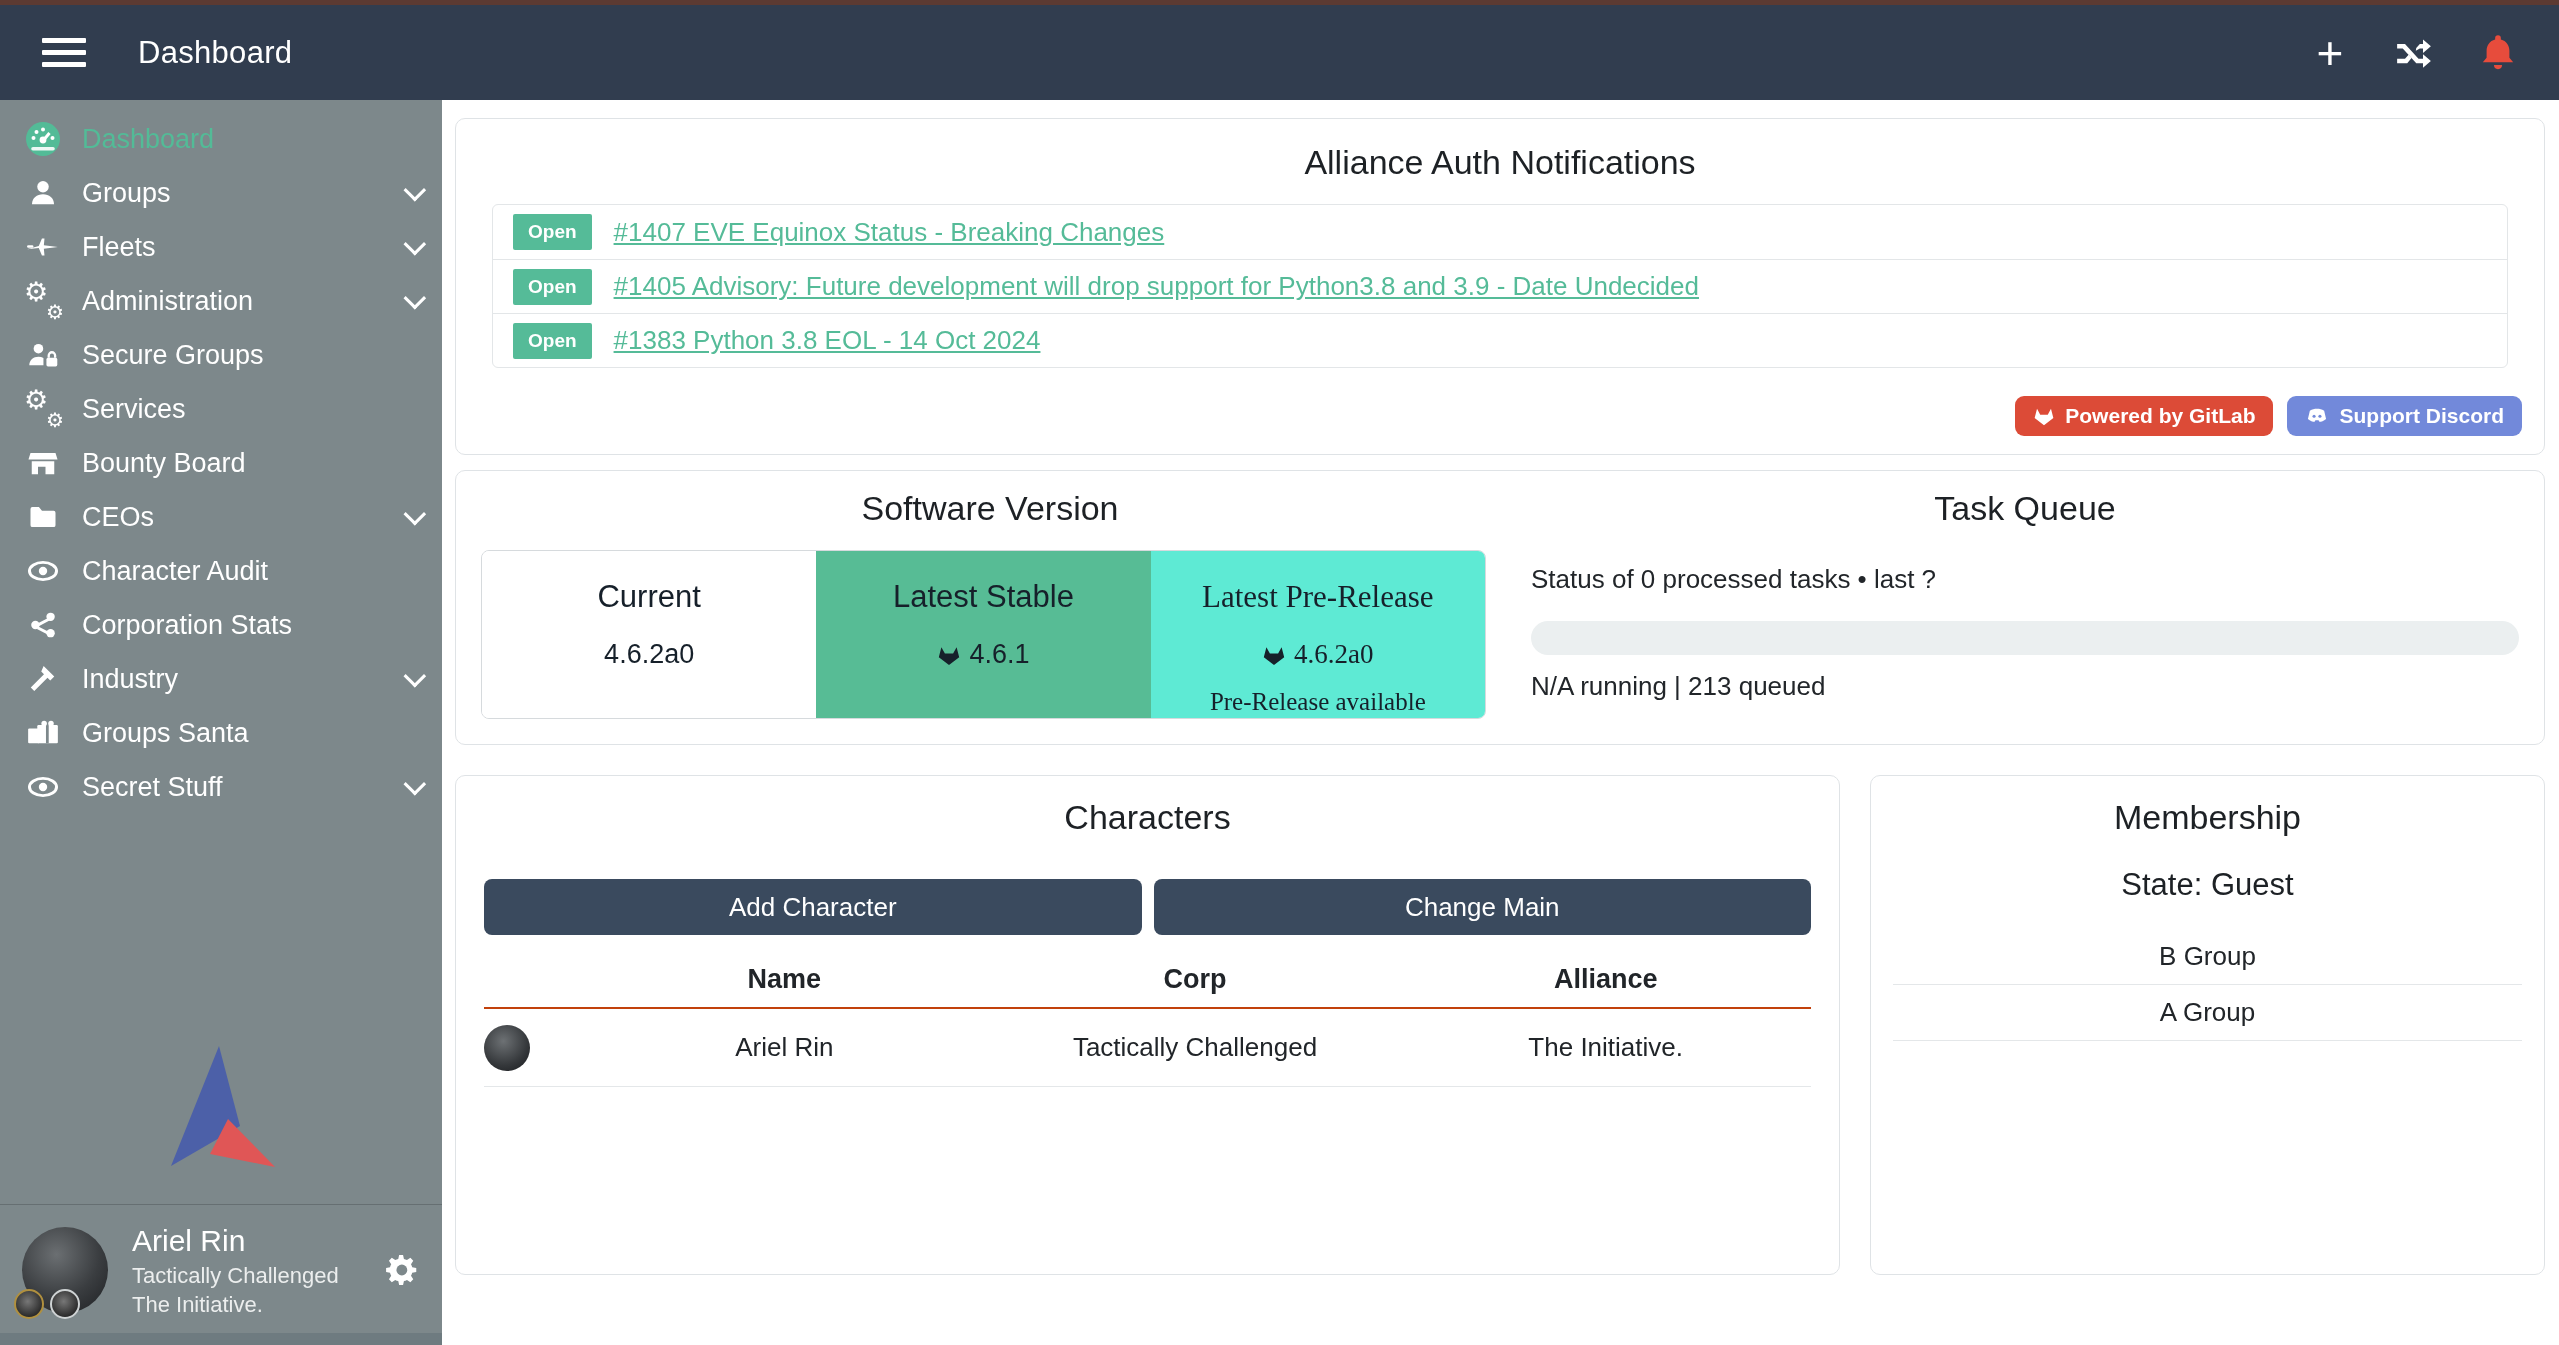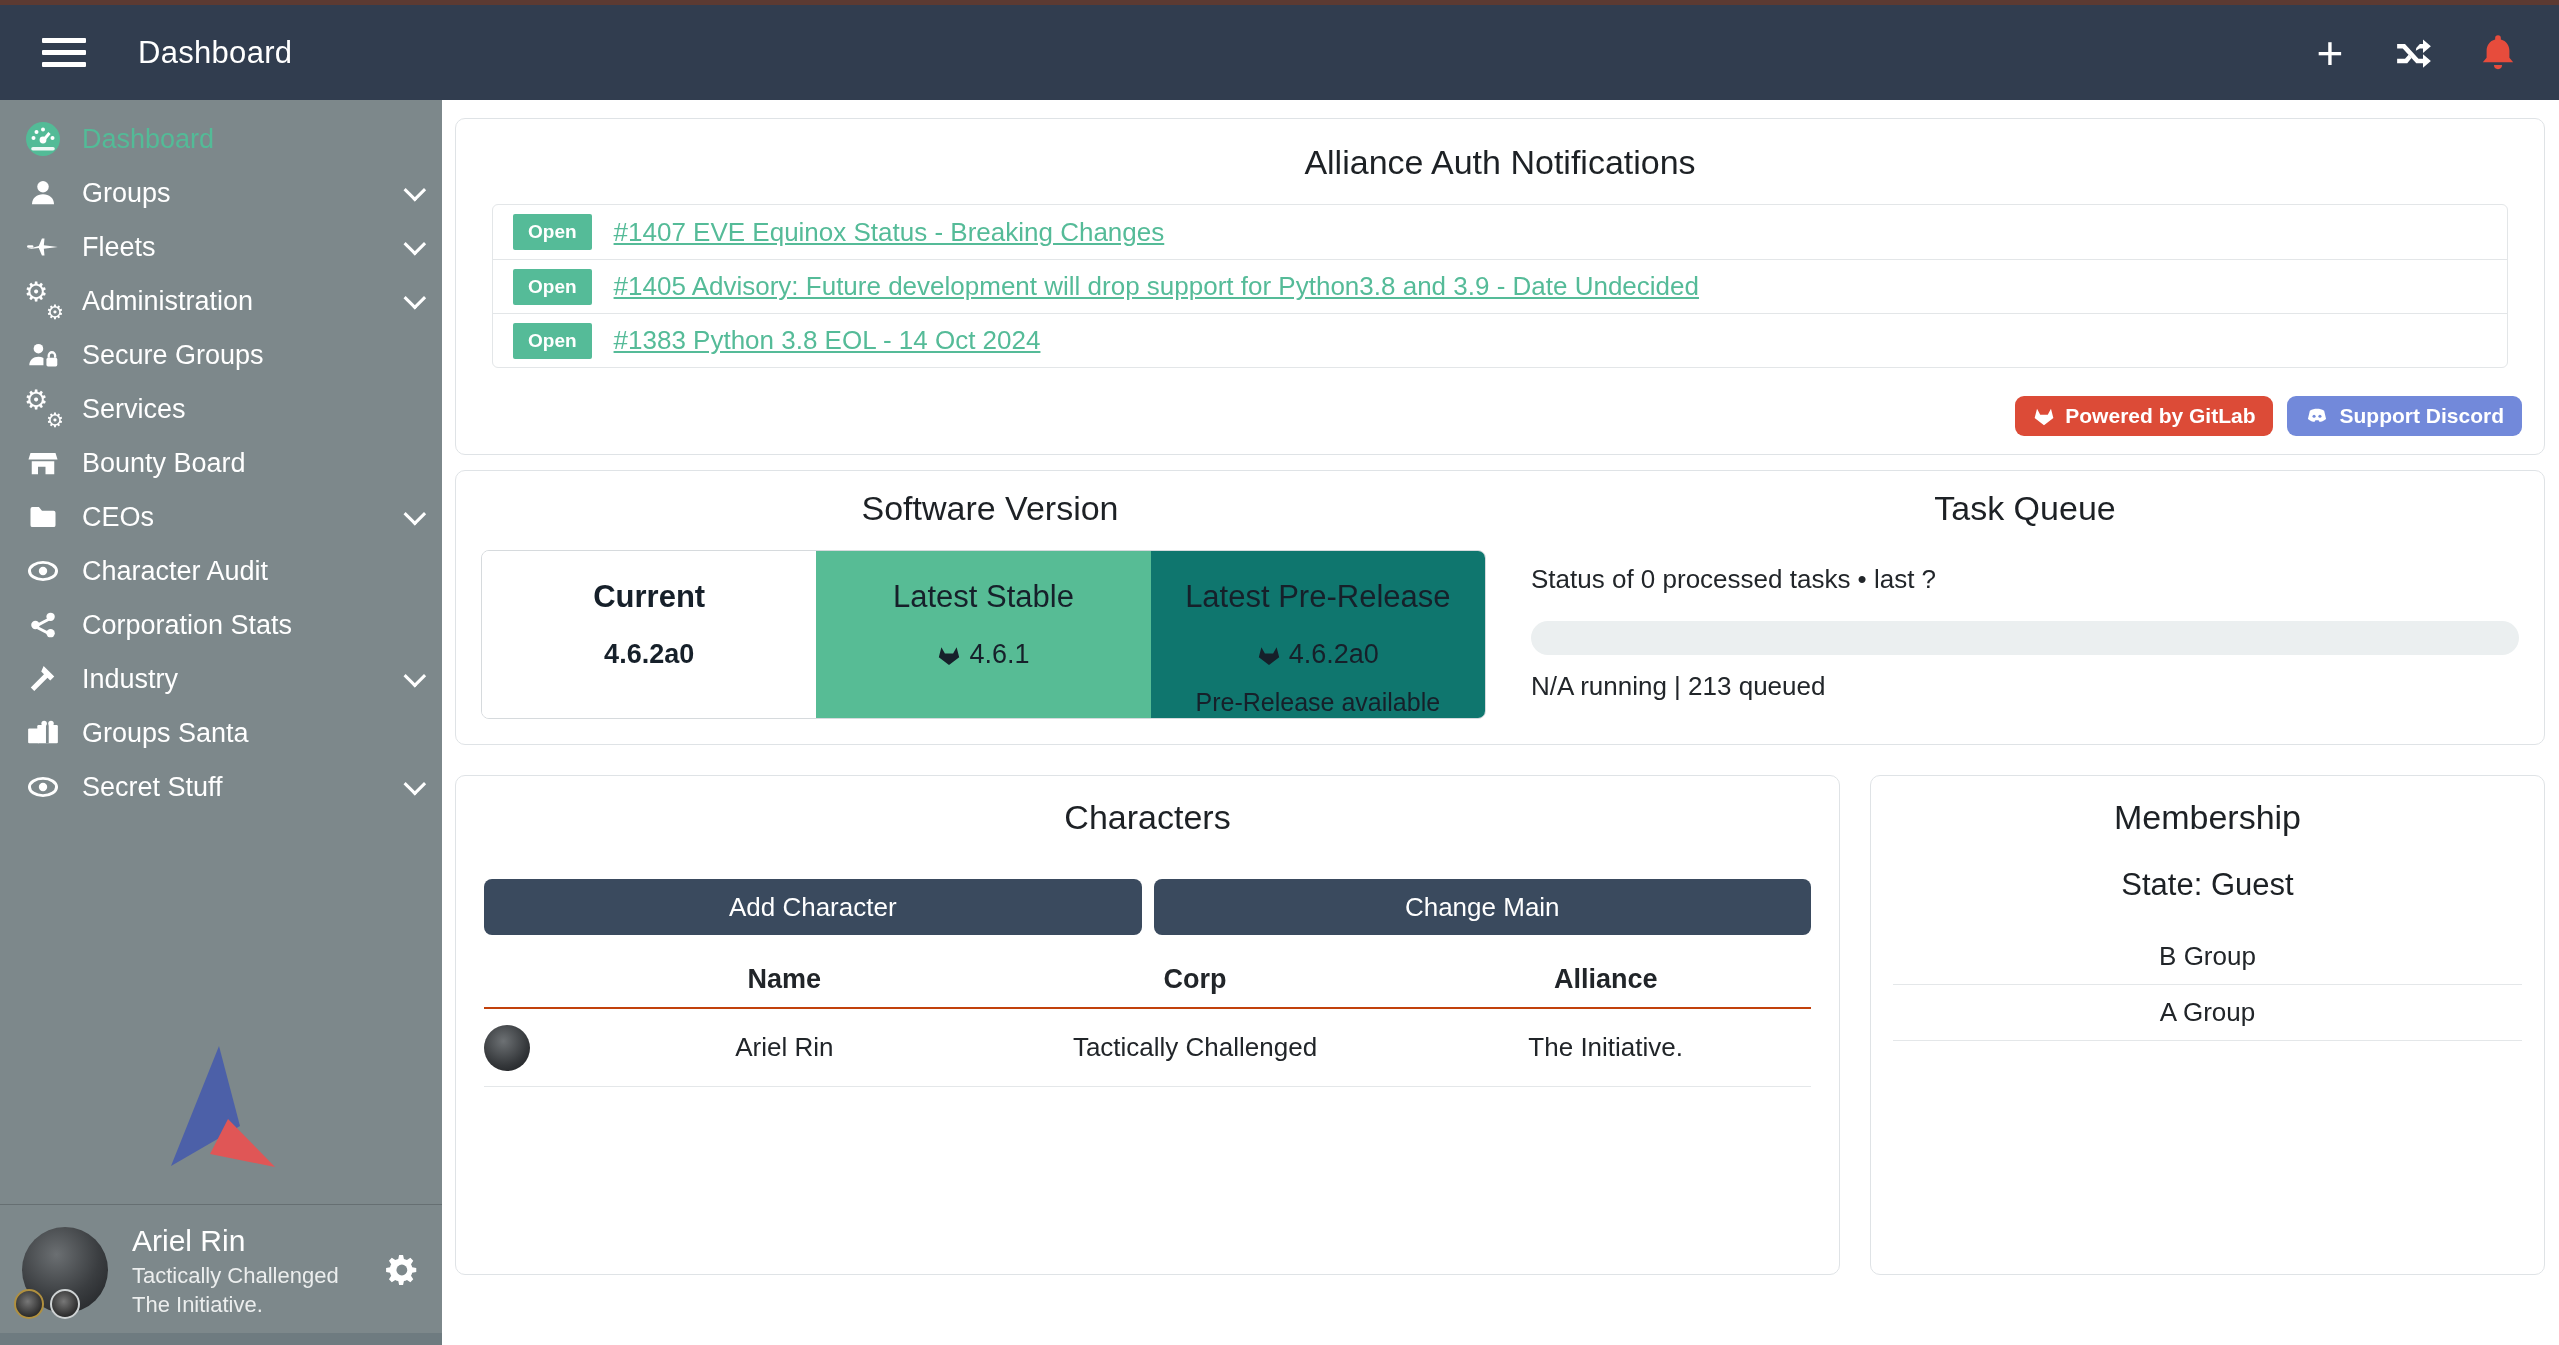--- a/index.html
+++ b/index.html
@@ -71,23 +71,23 @@
   .sw-panel { margin-top:15px; height:275px; display:flex; }
   .sw-left { width:1043px; flex:none; padding:18px 0 0 25px; }
   .sw-right { flex:1; padding:18px 25px 0 32px; }
   .ver-box { margin-top:22px; display:flex; height:169px; border-radius:8px; overflow:hidden;
     border:1px solid #d6dadd; width:1005px; }
   .ver-card { width:335px; text-align:center; padding-top:28px; }
   .ver-card .vt { font-size:31px; color:#16202a; }
   .ver-card .vv { margin-top:24px; font-size:27px; color:#16202a;
     display:flex; justify-content:center; align-items:center; gap:8px; }
   .ver-card .vn { margin-top:18px; font-size:25px; color:#16202a; }
-  .ver-card.white { background:#fff;font-weight:bold; }
+  .ver-card.white { background:#fff; }
   .ver-card.green { background:#57bc95; }
-  .ver-card.blue  { background:#0f766e; }
+  .ver-card.blue  { background:#5eead4;font-family:Liberation Serif, serif; }
   .tq-status { margin-top:36px; font-size:26px; color:#22262a; }
   .tq-bar { margin-top:26px; height:34px; background:#ebeff0; border-radius:17px; }
   .tq-queue { margin-top:16px; font-size:26px; color:#22262a; }
 
   
   .bottom-row { margin-top:30px; display:flex; gap:30px; }
   .chars-panel { width:1385px; flex:none; height:500px; }
   .chars-panel .panel-title { margin-top:22px; }
   .char-btns { margin:42px 28px 0 28px; display:flex; gap:12px; }
   .btn-dark { flex:1; height:56px; background:#3a4a5e; border:none; border-radius:8px;

